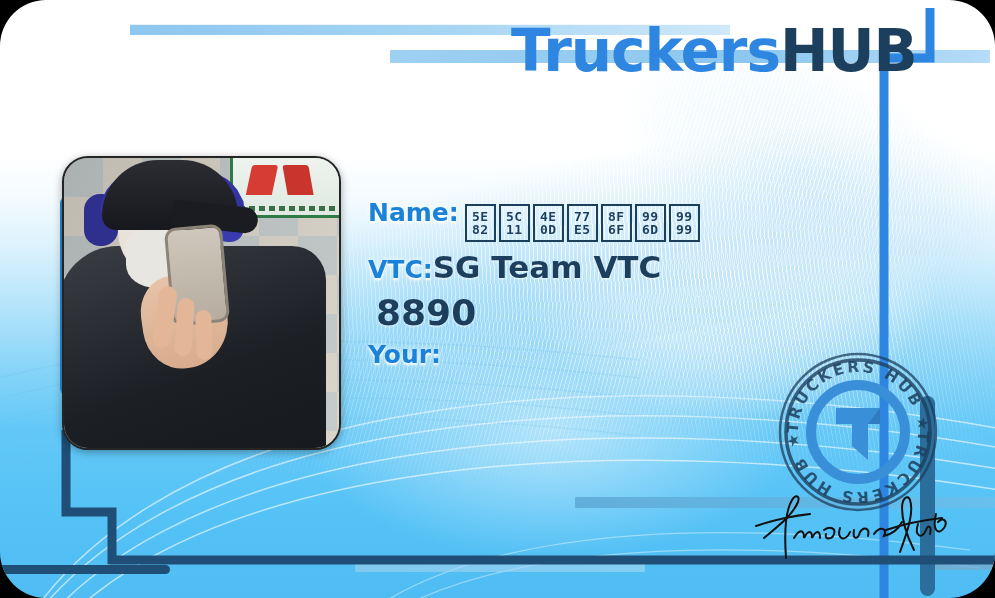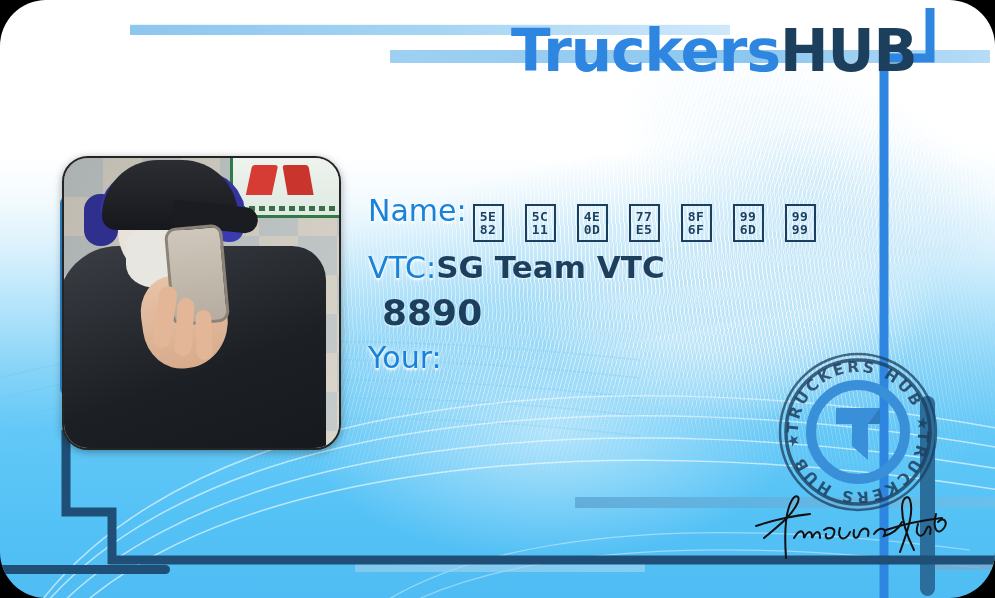--- a/index.html
+++ b/index.html
@@ -142,28 +142,28 @@
   .ph-f1{left:92px;top:128px;width:18px;height:62px;transform:rotate(8deg);}
   .ph-f2{left:112px;top:140px;width:17px;height:58px;transform:rotate(4deg);}
   .ph-f3{left:132px;top:152px;width:16px;height:50px;transform:rotate(-2deg);}
   .ph-caption{position:absolute;left:0;right:0;top:152px;text-align:center;
      color:#fff;font-size:33px;font-weight:700;letter-spacing:-.5px;
      text-shadow:0 1px 3px rgba(0,0,0,.55);}
 
   
   .info{position:absolute;left:368px;top:160px;width:420px;}
   .row{display:flex;align-items:baseline;margin-bottom:7px;white-space:nowrap;}
-  .lbl{font-size:30px;font-weight:400;color:#1a82d8;
+  .lbl{font-size:25px;font-weight:700;color:#1a82d8;
        text-shadow:0 2px 2px rgba(255,255,255,.95),0 0 6px rgba(255,255,255,.9);}
   .val{font-size:36px;font-weight:700;color:#1d3f5e;
        text-shadow:0 1px 2px rgba(255,255,255,.8);}
   .val.small{font-size:31px;}
 
   
-  .tofu-line{display:flex;gap:21px;margin-left:6px;margin-top:44px;}
+  .tofu-line{display:flex;gap:3px;margin-left:6px;margin-top:44px;}
   .tofu{width:27px;height:34px;border:2px solid #1d3f5e;
         display:flex;flex-direction:column;align-items:center;
         justify-content:center;line-height:1;
         font-family:"DejaVu Sans Mono","Liberation Mono",monospace;
         font-size:13px;font-weight:700;color:#1d3f5e;background:transparent;}
   .tofu span{display:block;letter-spacing:.5px;}
 
   
   .stamp{position:absolute;left:774px;top:348px;width:168px;height:168px;}
   .sig{position:absolute;left:752px;top:486px;width:210px;height:80px;}
@@ -286,21 +286,21 @@
           </span>
         </span>
     </div>
 
     <div class="row">
       <span class="lbl">VTC:</span>
       <span class="val small">SG Team VTC</span>
     </div>
 
     <div class="row">
-      <span class="val" style="margin-left:14px">8890</span>
+      <span class="val" style="margin-left:8px">8890</span>
     </div>
 
     <div class="row">
       <span class="lbl">Your:</span>
     </div>
 
   </div>
 
   <svg class="stamp" viewBox="0 0 168 168">
     <defs>

